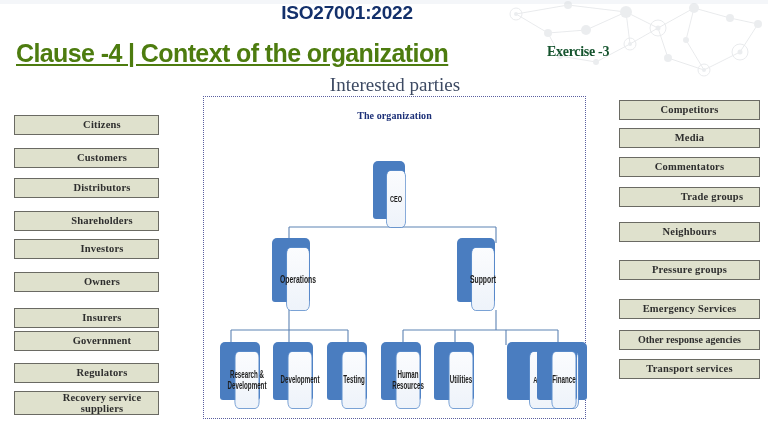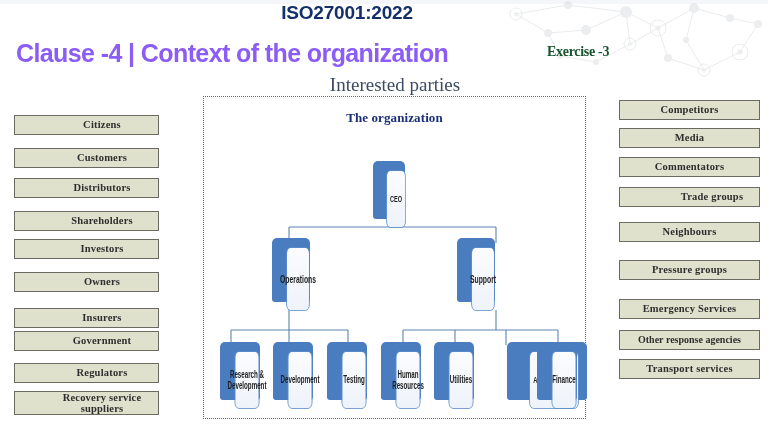--- a/index.html
+++ b/index.html
@@ -48,23 +48,24 @@
     color: #13306b;
     font-family: "Liberation Sans", sans-serif;
   }
   #clause-title {
     position: absolute;
     top: 39px;
     left: 16px;
     font-size: 25px;
     font-weight: bold;
     letter-spacing: -0.6px;
-    color: #8b5cf6;
+    color: #4d7c0f;
     white-space: nowrap;
     font-family: "Liberation Sans", sans-serif;
+    text-decoration: underline;
   }
   #exercise-badge {
     position: absolute;
     top: 44px;
     left: 547px;
     font-size: 14px;
     font-weight: bold;
     letter-spacing: -0.3px;
     color: #14532d;
     white-space: nowrap;
@@ -113,21 +114,21 @@
     height: 323px;
     box-sizing: border-box;
     border: 1.5px dotted #5a5fa0;
   }
   #org-heading {
     position: absolute;
     top: 110px;
     left: 203px;
     width: 383px;
     text-align: center;
-    font-size: 13px;
+    font-size: 10px;
     font-weight: bold;
     color: #1b2f77;
     font-family: "Liberation Serif", serif;
     letter-spacing: .1px;
   }
 
   
   #connectors {
     position: absolute;
     left: 203px;

